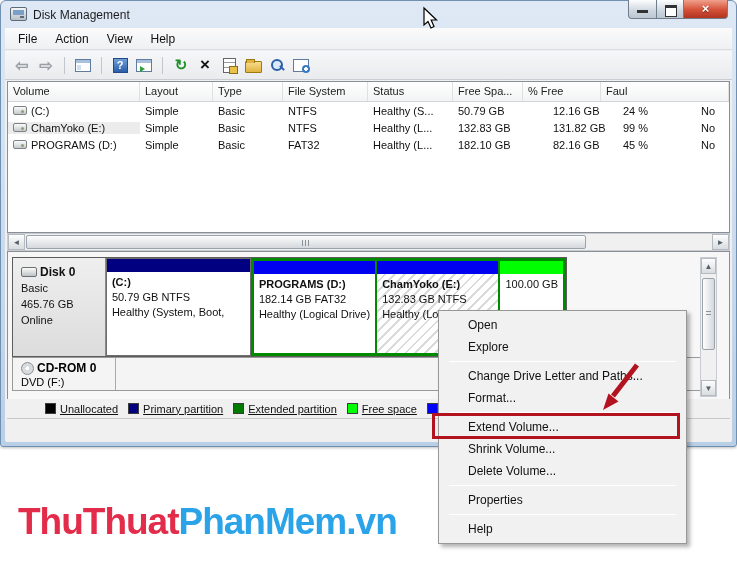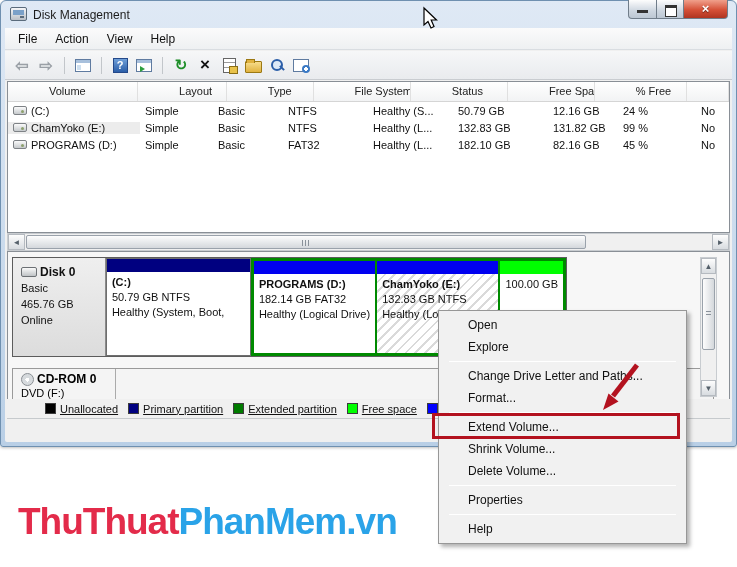--- a/index.html
+++ b/index.html
@@ -72,21 +72,21 @@
   .ico-gear { width:16px; height:13px; border:1px solid #5f7ba0; background:#fff; position:relative; }
   .ico-gear:after { content:""; position:absolute; right:-2px; bottom:-2px; width:8px; height:8px;
             border-radius:50%; background:radial-gradient(circle at center,#fff 0 2px,#3a79c4 2px 4px); }
 
   
   #table-pane { position:absolute; left:2px; right:2px; top:53px; height:152px;
                 background:#fff; border:1px solid #898f96; }
   .t-head { display:flex; height:20px; background:linear-gradient(#ffffff,#f2f3f4);
             border-bottom:1px solid #d5d5d5; }
   .t-head .cell { border-right:1px solid #e0e0e0; font-size:11px; color:#222;
-            padding:3px 0 0 5px; overflow:hidden; white-space:nowrap;margin-left:36px; }
+            padding:3px 0 0 5px; overflow:hidden; white-space:nowrap; }
   .t-row { display:flex; height:17px; align-items:center; }
   .t-row .cell { font-size:11px; color:#111; padding-left:5px; overflow:hidden; white-space:nowrap; }
   .c0{width:132px;} .c1{width:73px;} .c2{width:70px;} .c3{width:85px;} .c4{width:85px;}
   .c5{width:95px;} .c6{width:70px;} .c7{width:78px;} .c8{flex:1;}
   .vol-cell { display:flex; align-items:center; gap:4px; }
   .drive-ico { width:14px; height:9px; flex:0 0 auto; border:1px solid #7e8286; border-radius:2px;
             background:linear-gradient(#fbfbfb,#c6cacd); position:relative; }
   .drive-ico:after { content:""; position:absolute; right:2px; top:3px; width:3px; height:3px;
             border-radius:50%; background:#8da06e; }
   .t-row.sel .vol-cell { background:#ececec; }
@@ -120,21 +120,21 @@
   .band.logical { background:#0000f0; }
   .band.free { background:#00ff00; }
   .region .body { flex:1; padding:3px 5px; font-size:11px; line-height:15px; color:#111;
               overflow:hidden; white-space:nowrap; }
   .region .body .rname { font-weight:bold; }
   #region-c { width:145px; }
   #ext-wrap { flex:1; display:flex; border:3px solid #008a00; background:#008a00; gap:2px; }
   #ext-wrap .region { border:none; flex:1; }
   #region-e .body { background:repeating-linear-gradient(135deg,#ffffff 0 5px,#dadada 5px 7px); }
 
-  #cd-row { position:absolute; left:4px; top:116px; width:702px; height:34px;
+  #cd-row { position:absolute; left:4px; top:105px; width:702px; height:34px;
             border:1px solid #9a9a9a; background:#f4f4f4; display:flex; }
   .cd-panel { width:103px; border-right:1px solid #aaa; padding:3px 0 0 8px; font-size:11px; line-height:14px; }
   .cd-title { font-weight:bold; font-size:12px; display:flex; align-items:center; gap:3px; }
   .cd-ico { width:13px; height:13px; border-radius:50%; border:1px solid #8a8f94;
             background:radial-gradient(circle at center,#fff 0 2px,#d6dadd 2px 6px); display:inline-block; }
 
   #vscroll { position:absolute; right:12px; top:5px; width:17px; height:140px;
              background:#f0f0f0; border:1px solid #c8ccd0; }
   #vthumb { position:absolute; left:1px; top:20px; width:13px; height:72px;
              background:linear-gradient(90deg,#fdfdfd,#d4d8dc); border:1px solid #9aa2ab; border-radius:2px; }

